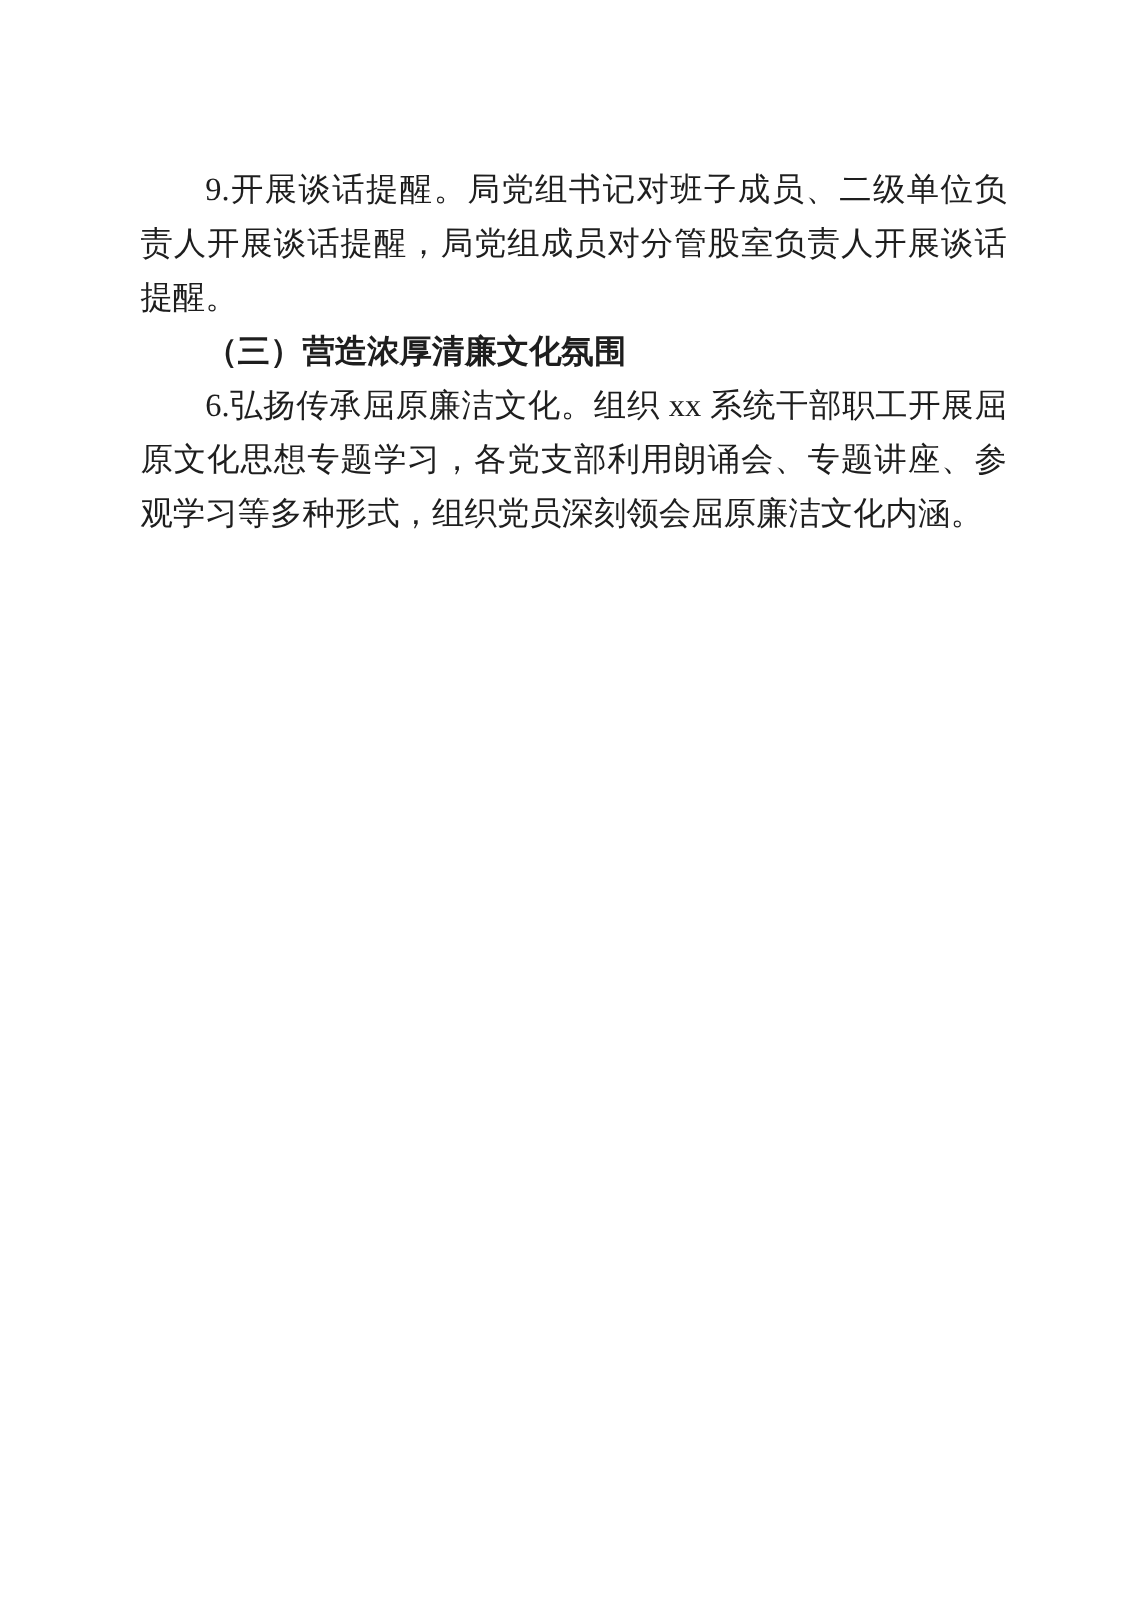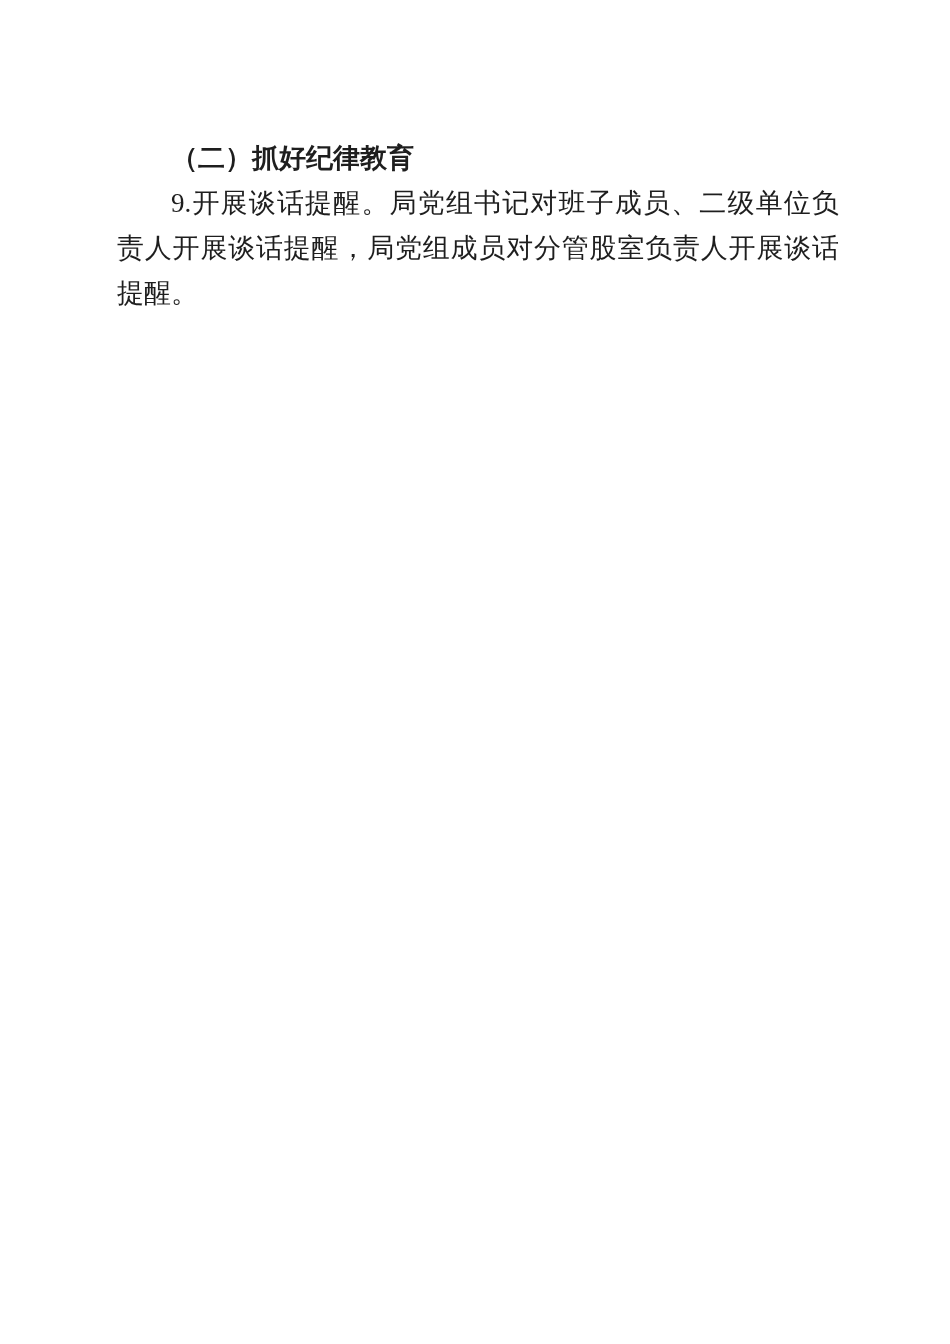--- a/index.html
+++ b/index.html
@@ -43,16 +43,17 @@
   }
   .doc p {
     font-weight: normal;
   }
 </style>
 </head>
 <body>
 
 <div class="page">
   <div class="doc">
-    <h3>（二）抓好纪律教育</h3>
     <p>9.开展谈话提醒。局党组书记对班子成员、二级单位负责人开展谈话提醒，局党组成员对分管股室负责人开展谈话提醒。</p>
+    <h3>（三）营造浓厚清廉文化氛围</h3>
+    <p>6.弘扬传承屈原廉洁文化。组织 xx 系统干部职工开展屈原文化思想专题学习，各党支部利用朗诵会、专题讲座、参观学习等多种形式，组织党员深刻领会屈原廉洁文化内涵。</p>
   </div>
 </div>
 
 </body></html>

